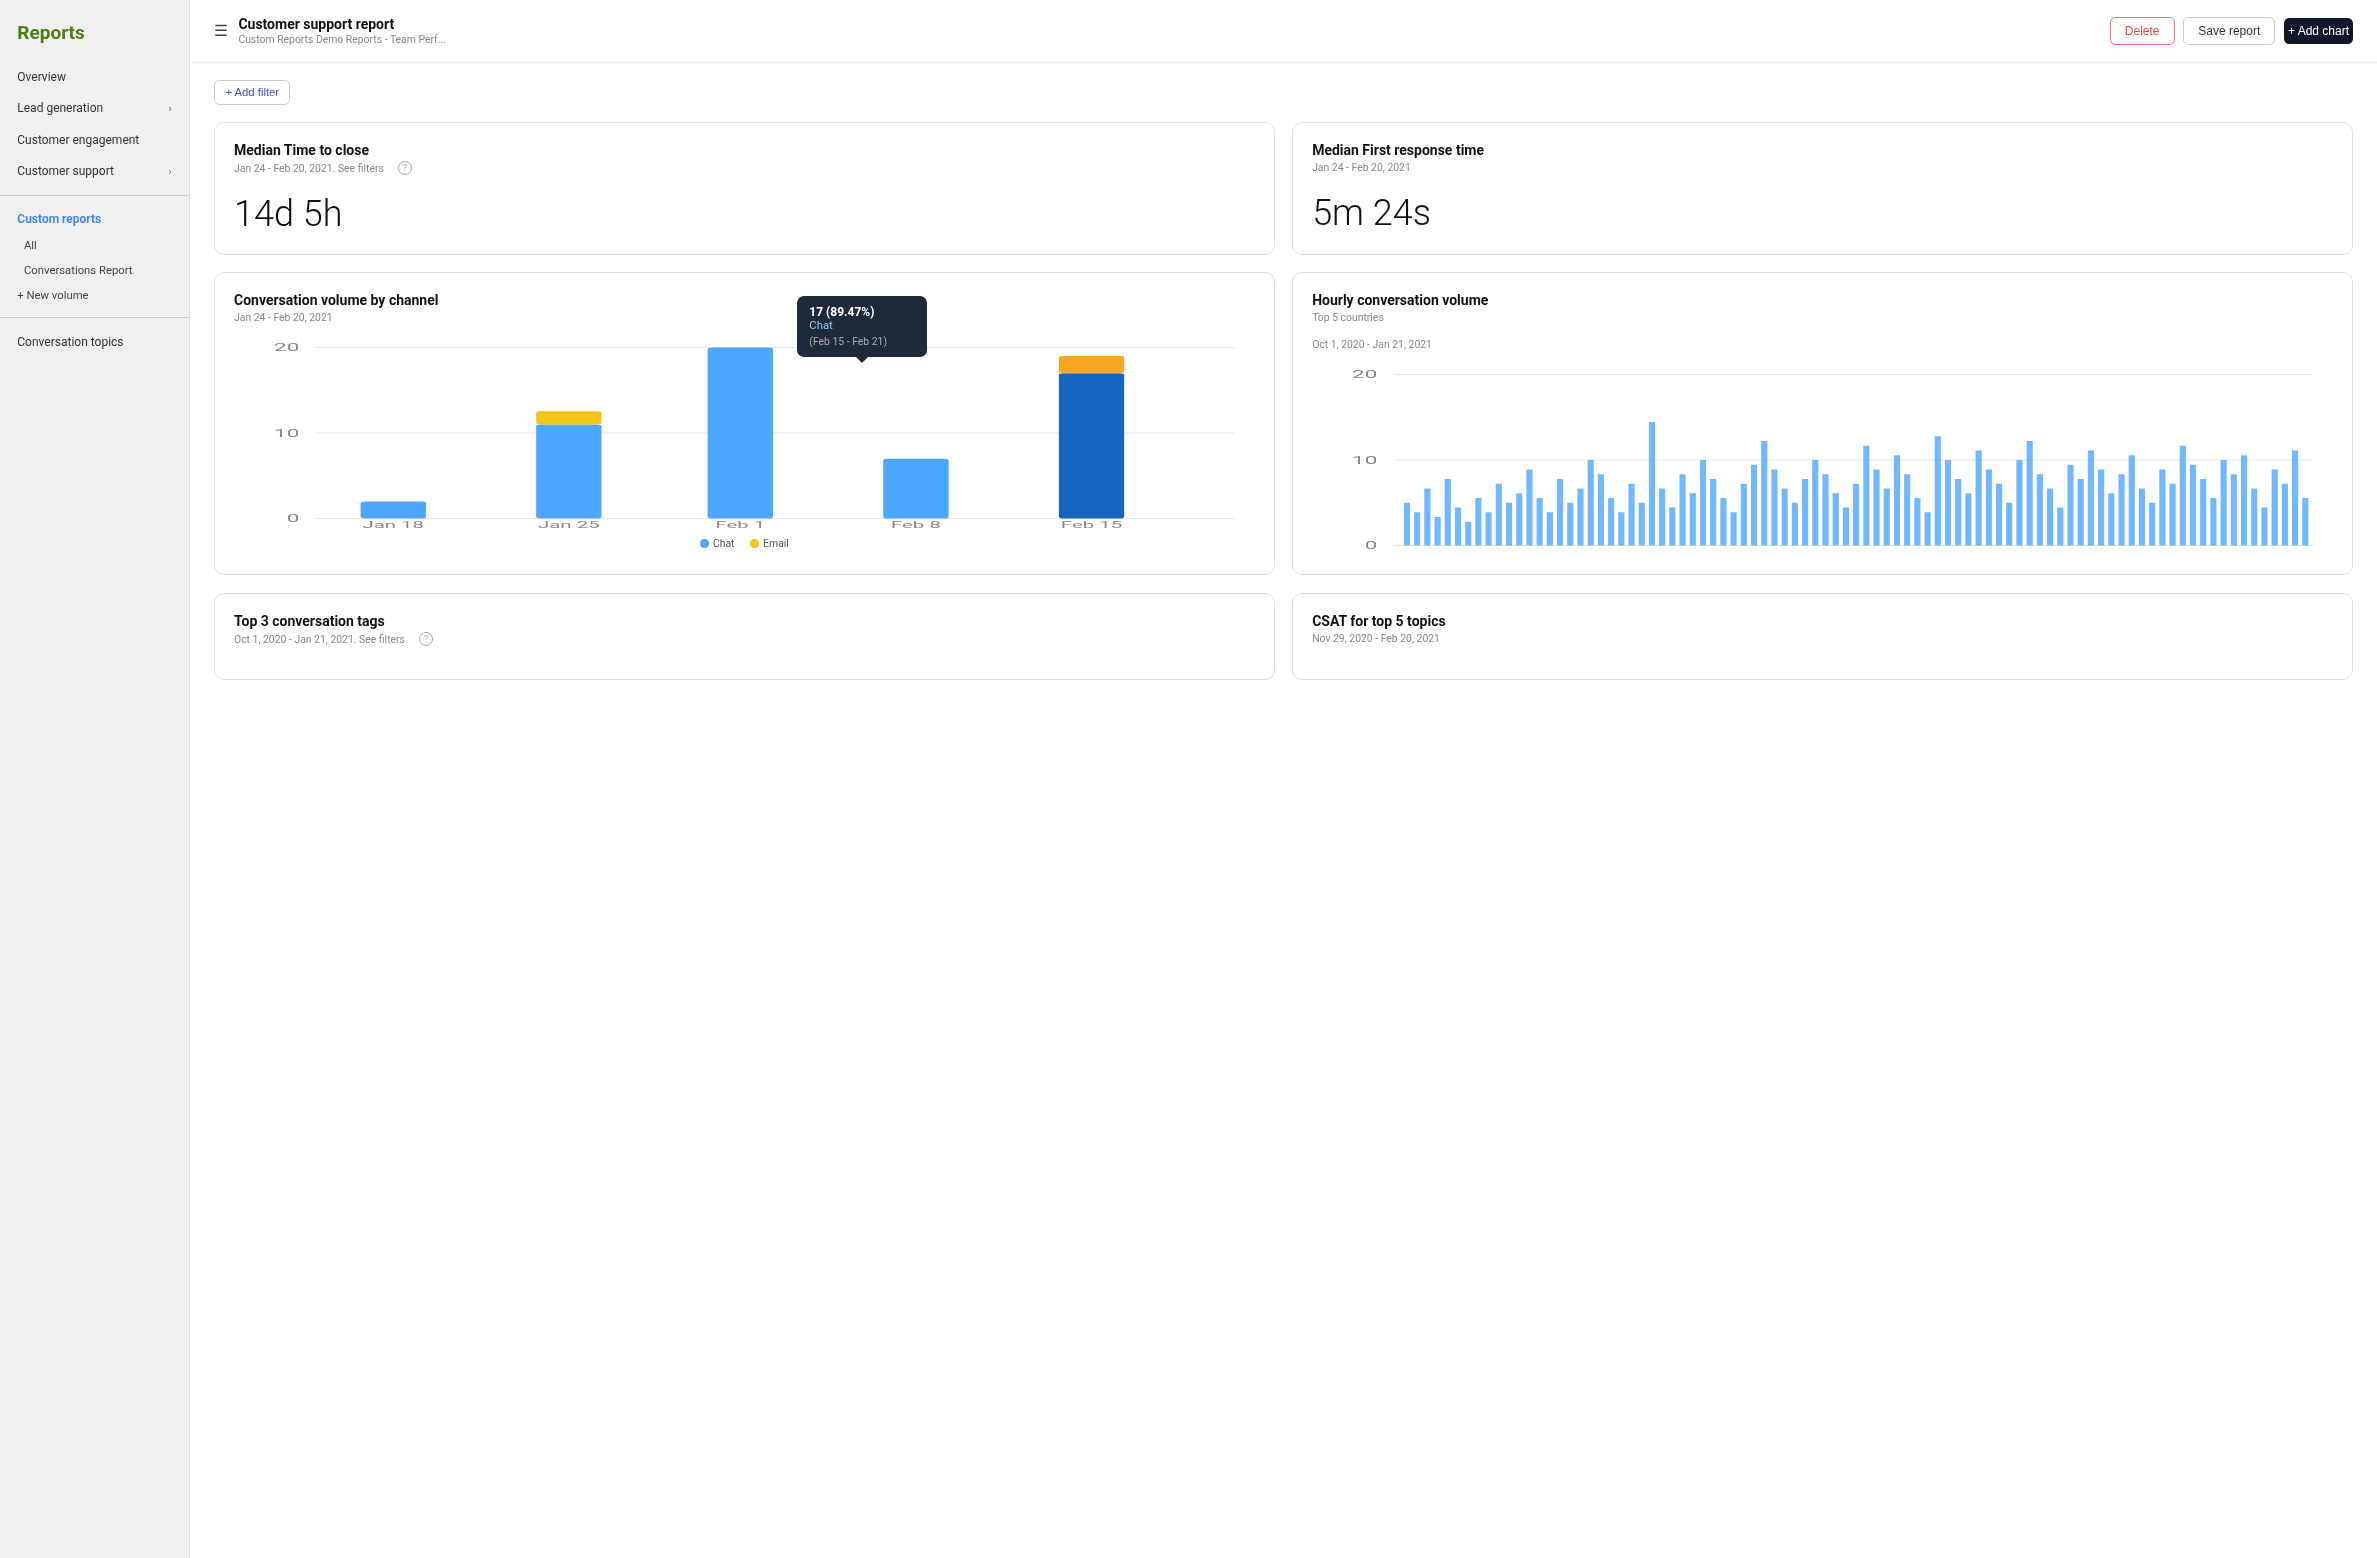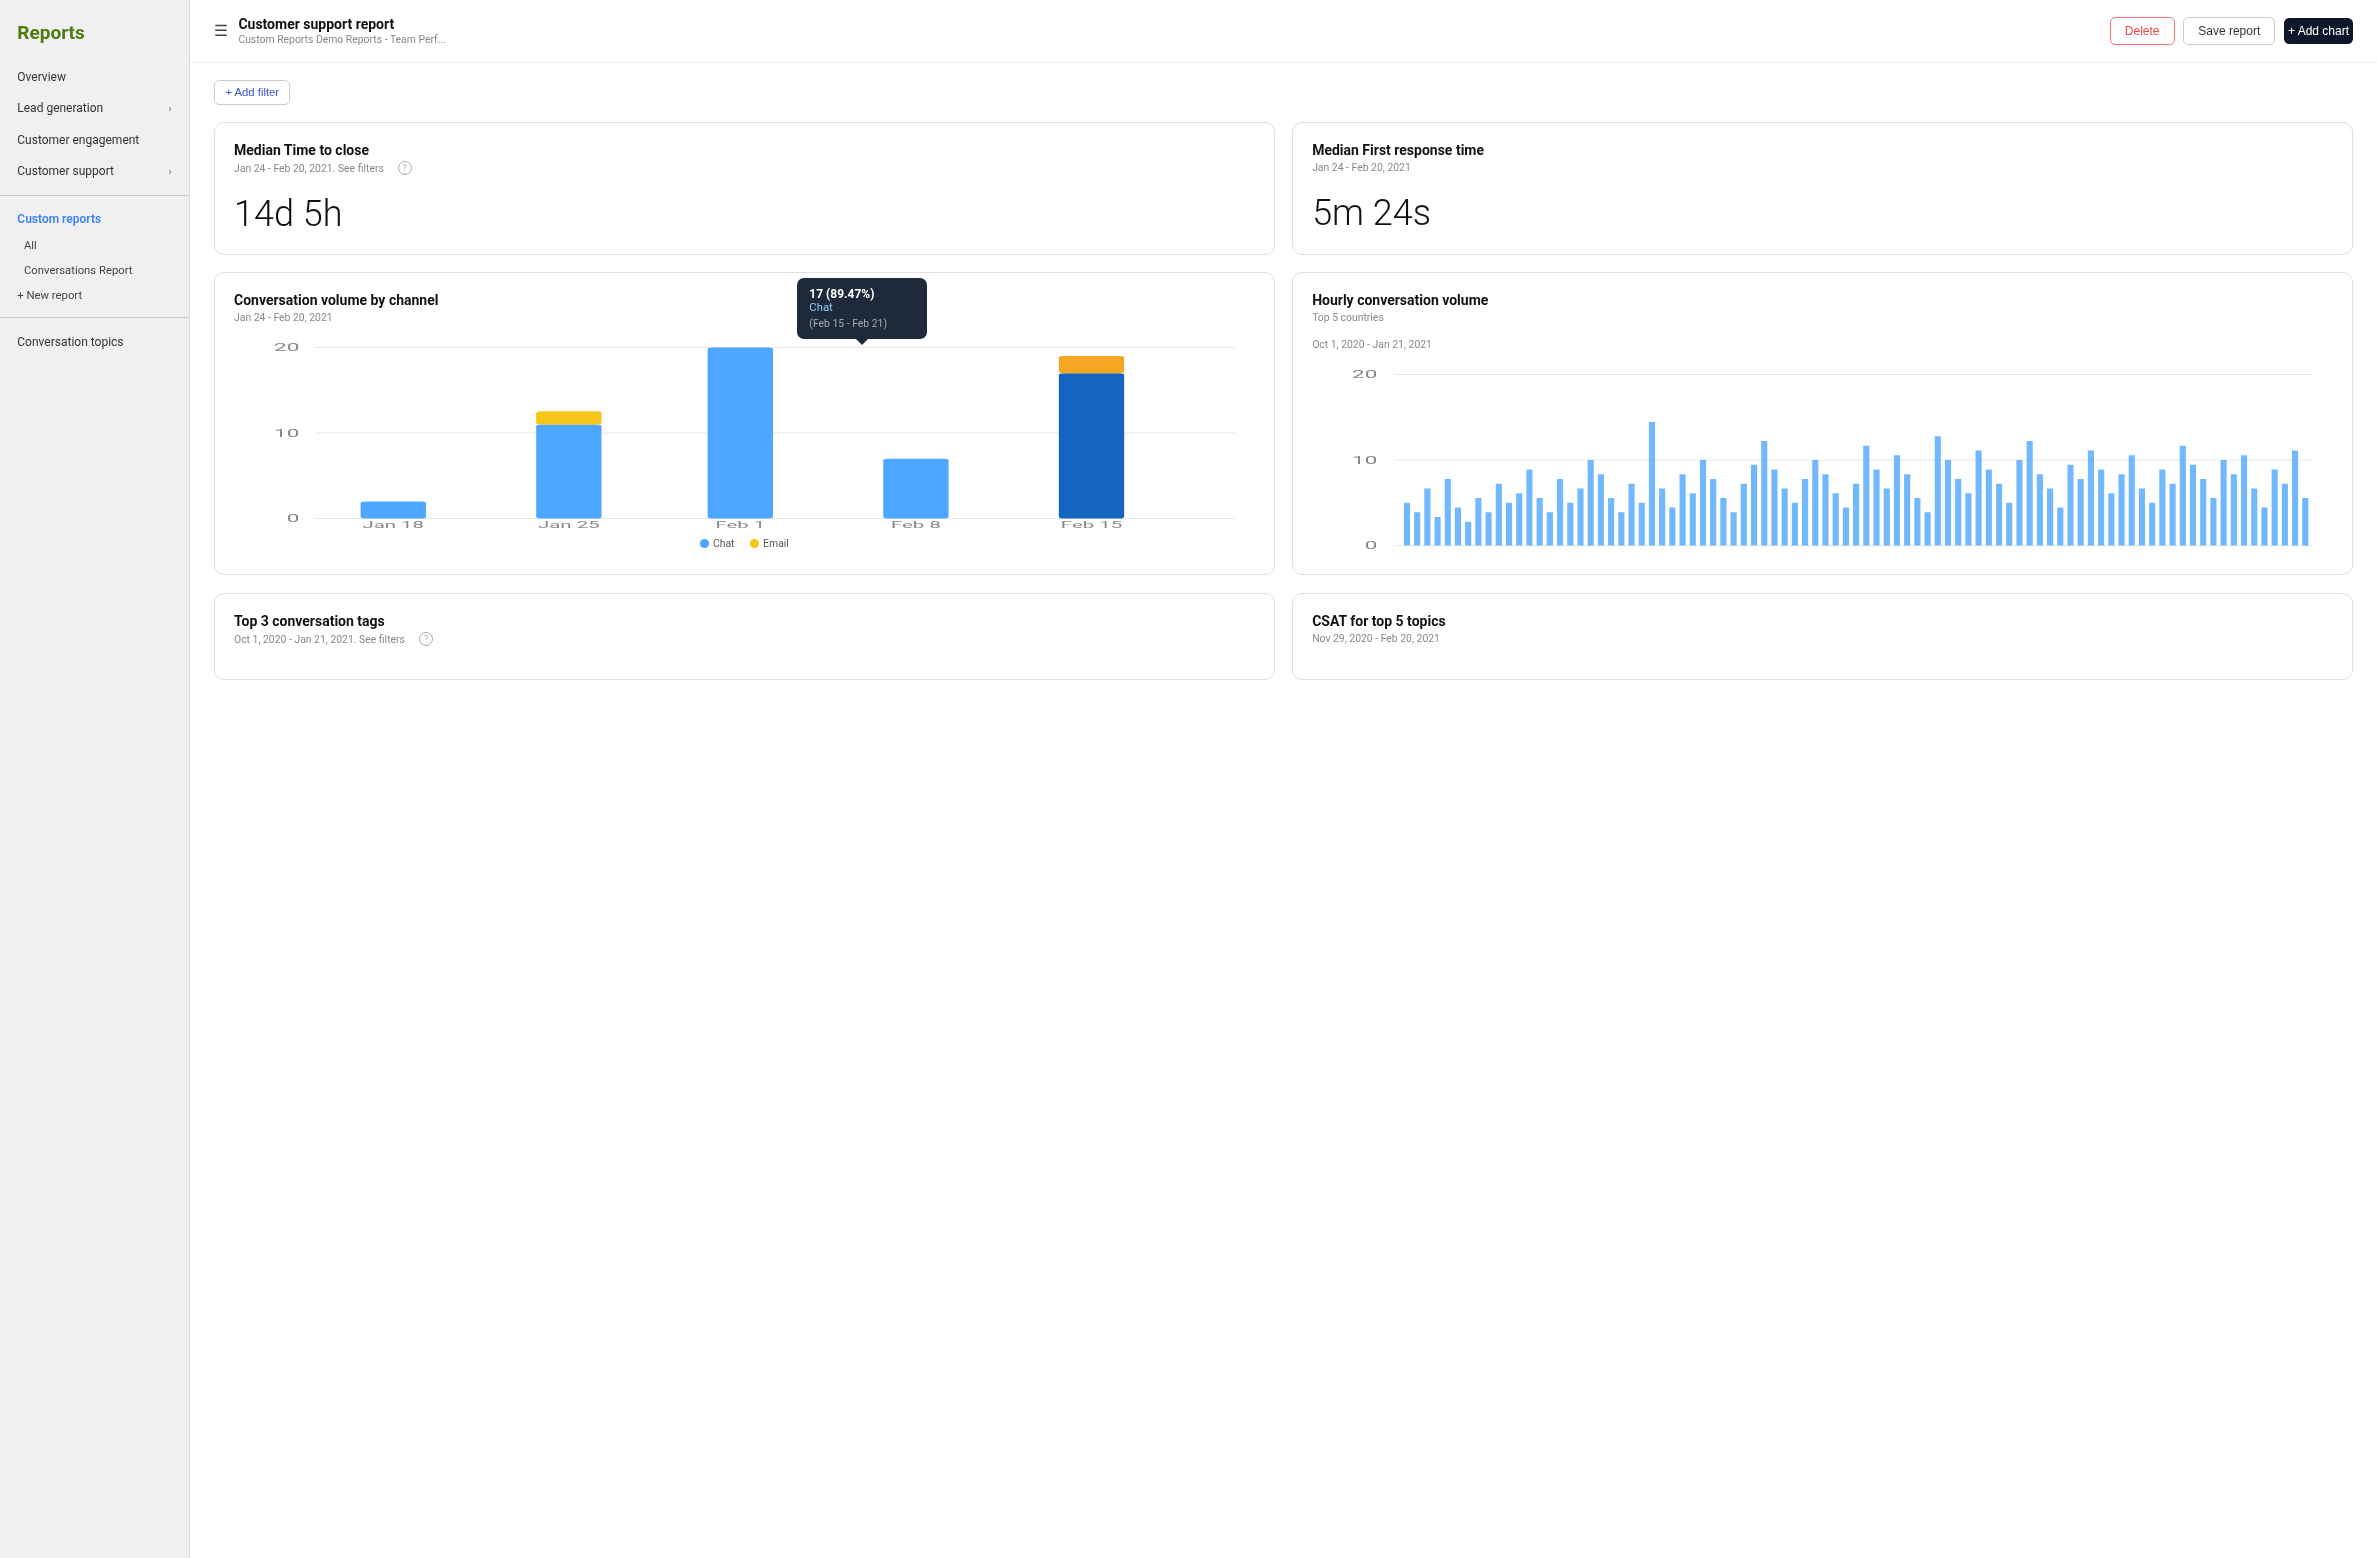--- a/index.html
+++ b/index.html
@@ -235,21 +235,21 @@
     
     .tooltip-box {
       position: absolute;
       background: #1e2a3a;
       color: #fff;
       border-radius: 7px;
       padding: 8.7px 12px;
       font-size: 11.3px;
       pointer-events: none;
       z-index: 100;
-      top: 5px;
+      top: 23px;
       left: 55%;
       min-width: 130px;
     }
     .tooltip-box .tooltip-value {
       font-weight: 700;
       font-size: 12px;
     }
     .tooltip-box .tooltip-label { color: #90caf9; }
     .tooltip-box .tooltip-range { color: #aaa; font-size: 10.4px; margin-top: 3.5px; }
     .tooltip-arrow {
@@ -302,21 +302,21 @@
   <div class="sidebar-item">
     <span>Customer support</span>
     <span class="chevron">›</span>
   </div>
 
   <hr class="sidebar-divider">
 
   <div class="sidebar-section-title">Custom reports</div>
   <div class="sidebar-sub-item">All</div>
   <div class="sidebar-sub-item">Conversations Report</div>
-  <div class="sidebar-new-report">+ New report</div>
+  <div class="sidebar-new-report">+ New volume</div>
 
   <hr class="sidebar-divider">
 
   <div class="sidebar-item">
     <span>Conversation topics</span>
   </div>
 </div>
 
 <div id="main">
 

